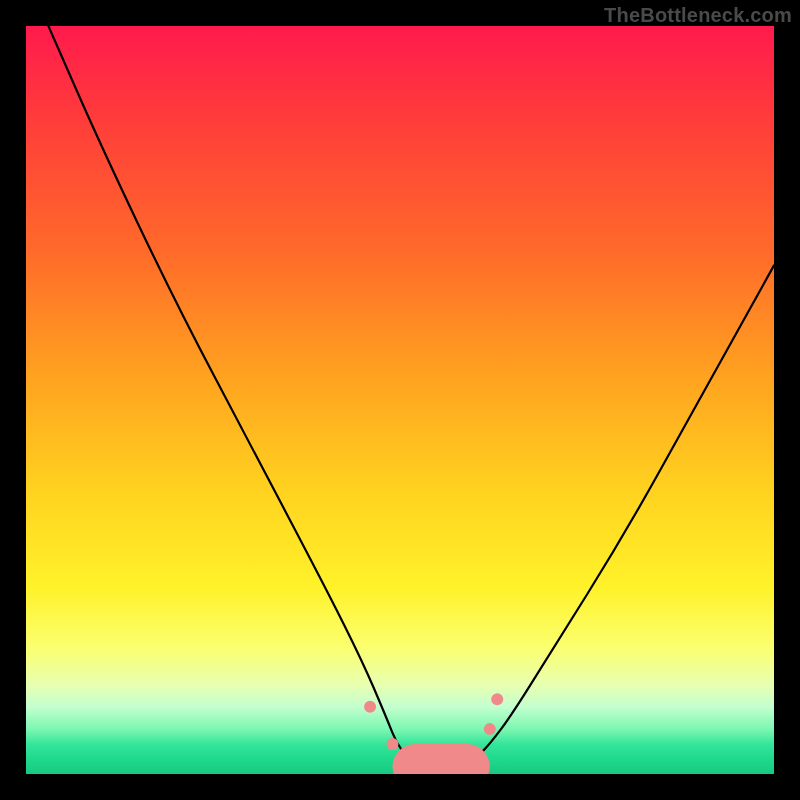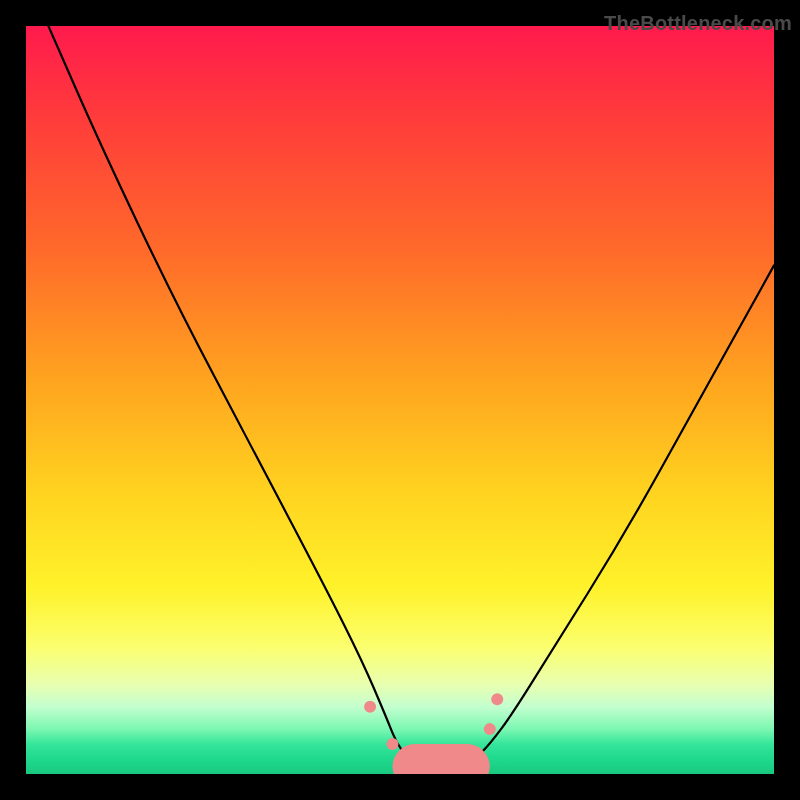--- a/index.html
+++ b/index.html
@@ -39,21 +39,21 @@
       #e9ffb0 88%,
       #c3ffcf 91%,
       #7cf7b2 94%,
       #35e59a 96%,
       #1fd98d 98%,
       #18c97f 100%
     );
   }
   .watermark {
     position: absolute;
-    top: 12px;
+    top: 4px;
     right: 8px;
     color: #4a4a4a;
     font-size: 20px;
     font-weight: 600;
     letter-spacing: 0.2px;
     user-select: none;
   }
   svg.curve {
     position: absolute;
     inset: 0;

